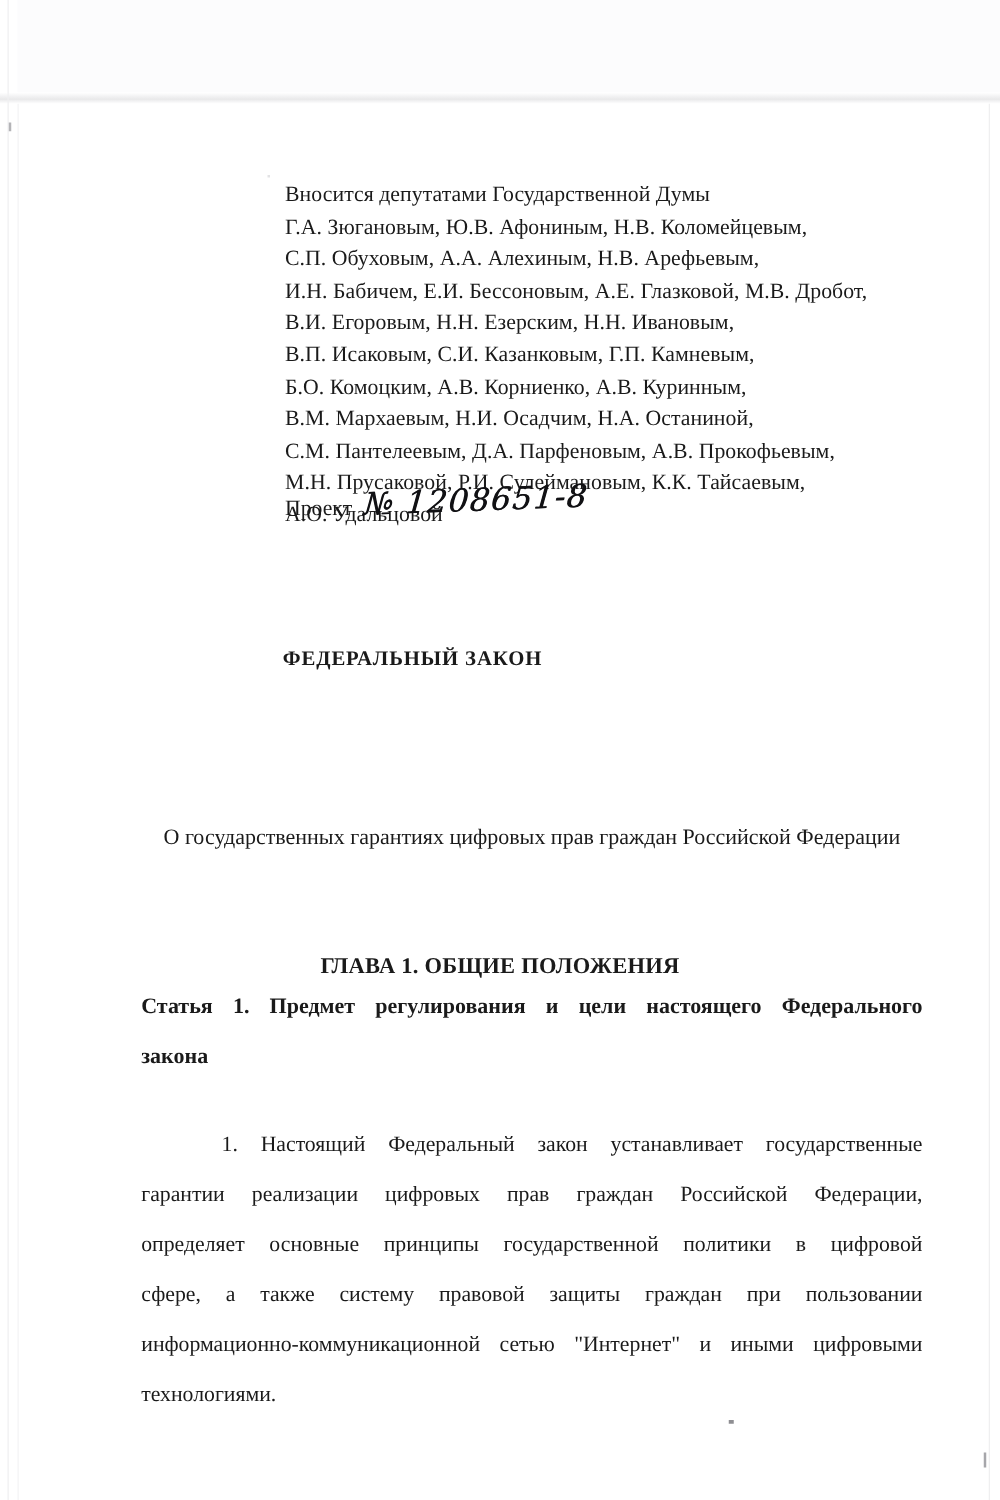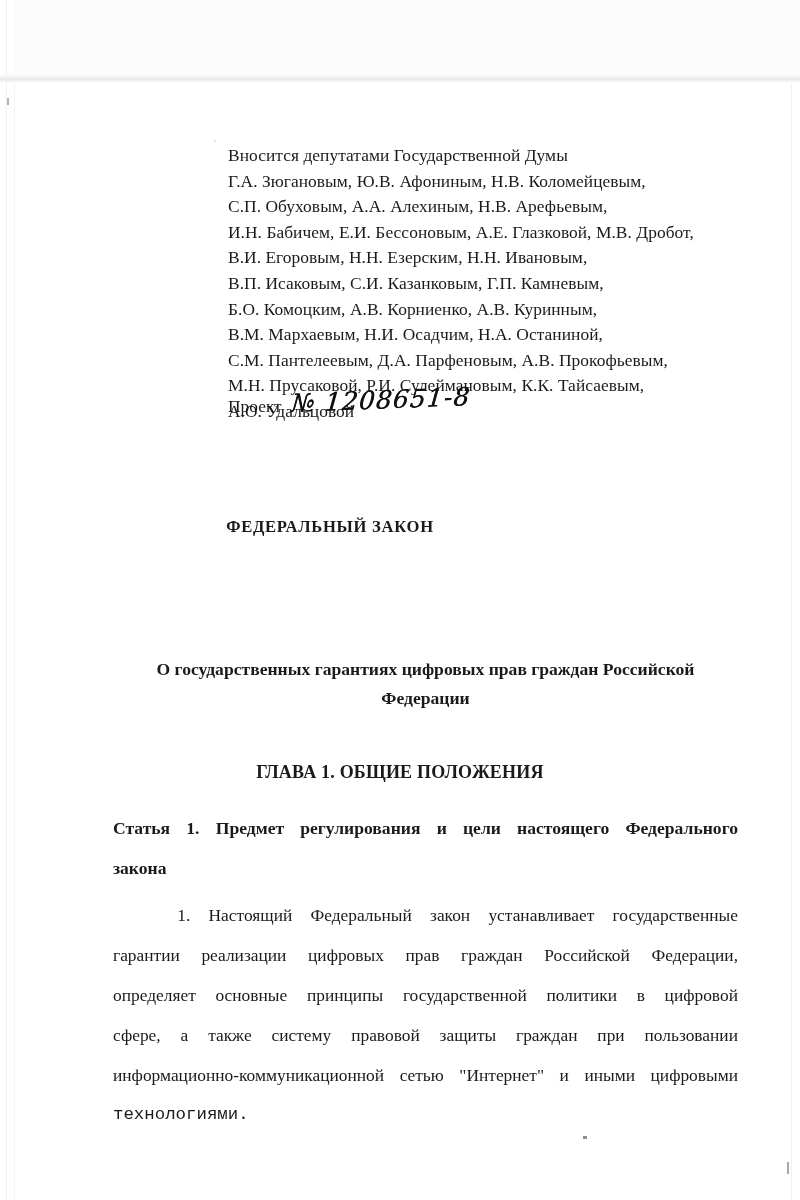--- a/index.html
+++ b/index.html
@@ -140,40 +140,40 @@
     font-size: 16.6px;
     letter-spacing: 0.7px;
   }
 
   .law-title {
     position: absolute;
     left: 113px;
     top: 655px;
     width: 625px;
     text-align: center;
-    font-weight: bold;
+    font-weight: normal;
     font-size: 17.6px;
     line-height: 29px;
   }
 
   .chapter-heading {
     position: absolute;
     left: 0;
     top: 762px;
     width: 800px;
     text-align: center;
     font-weight: bold;
     font-size: 18px;
     letter-spacing: 0.2px;
   }
 
   .article-heading {
     position: absolute;
     left: 113px;
-    top: 808px;
+    top: 784px;
     width: 625px;
     font-weight: bold;
     font-size: 17.6px;
     line-height: 40px;
     text-align: justify;
     text-align-last: justify;
   }
   .article-heading .last-line {
     text-align-last: left;
   }
@@ -188,21 +188,20 @@
   }
   .body-line {
     white-space: nowrap;
     display: flex;
   }
   .body-line.justified {
     justify-content: space-between;
   }
   .body-line.left {
     justify-content: flex-start;
-    font-family: Liberation Mono, monospace;
   }
   .body-line .indent {
     display: inline-block;
     width: 46px;
   }
   .body-line .w { display: inline-block; }
 </style>
 </head>
 <body>
 

